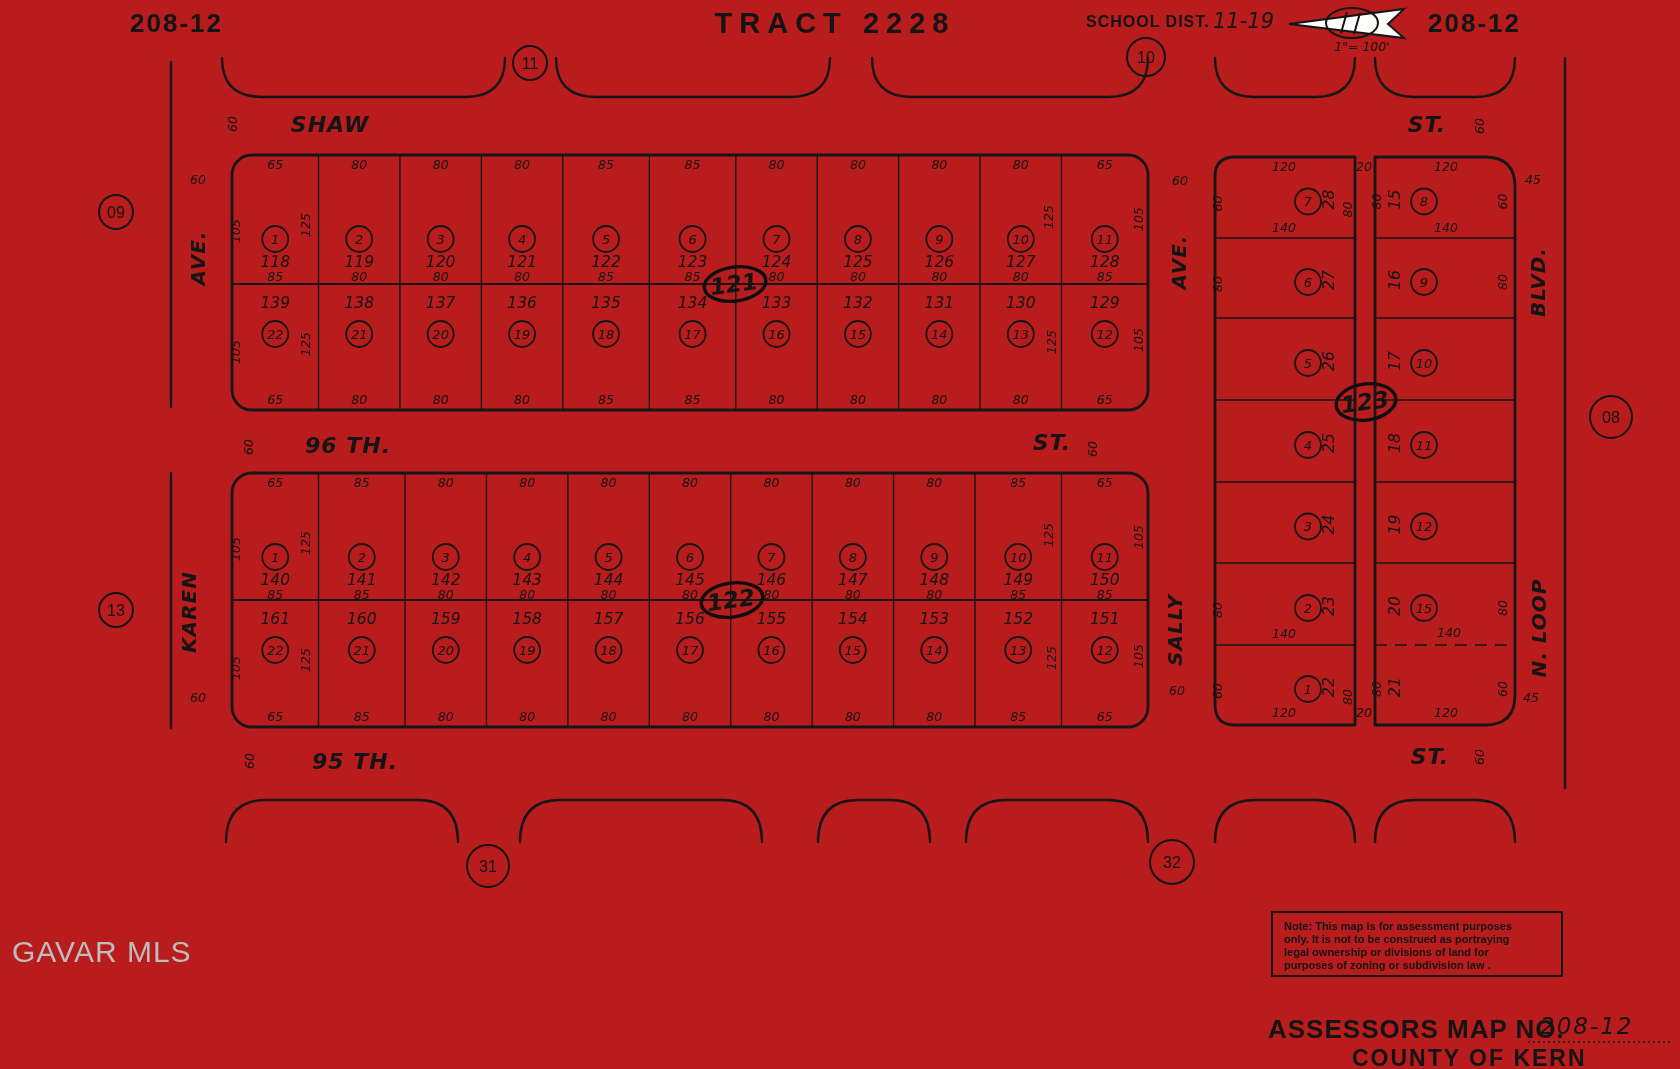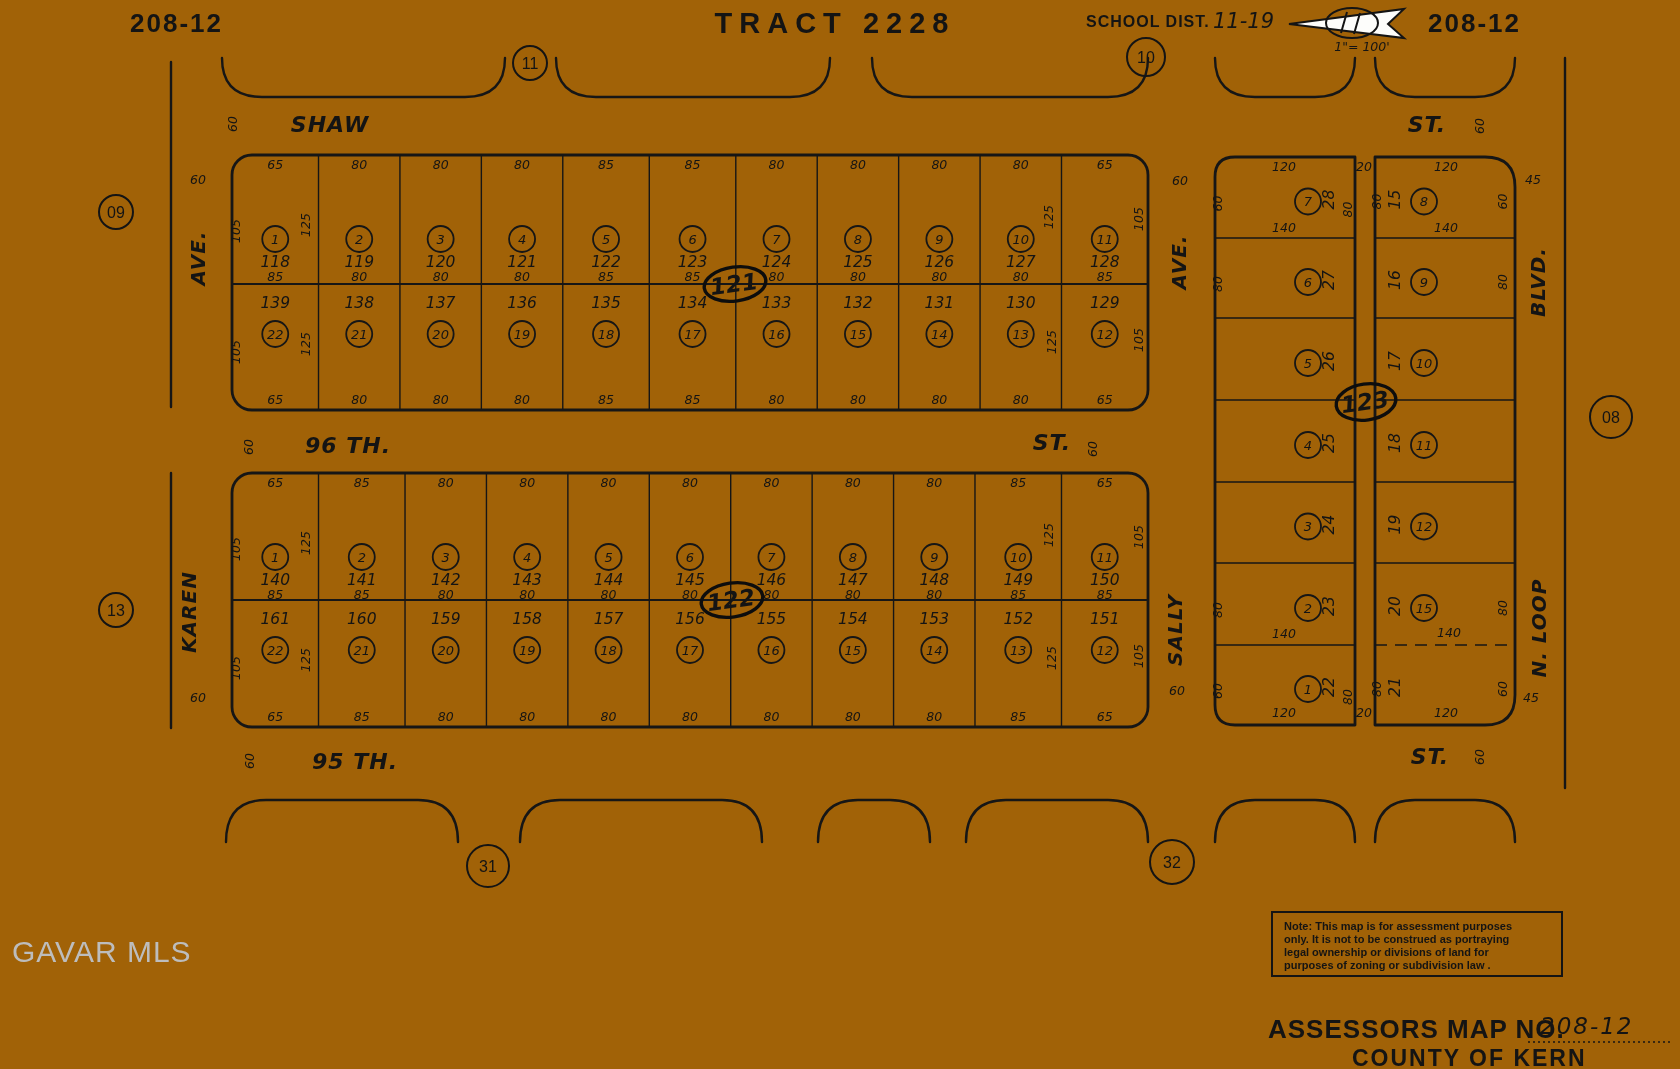--- a/index.html
+++ b/index.html
@@ -1,16 +1,16 @@
 <!DOCTYPE html>
 <html><head>
 <meta charset="utf-8">
 <style>
   html,body{margin:0;padding:0;background:#ffffff}
-  #wrap{width:1680px;height:1069px;position:relative;background:#a16207}
+  #wrap{width:1680px;height:1069px;position:relative;background:#b91c1c}
   svg{display:block}
   .bo{fill:none;stroke:#161616;stroke-width:2.8;stroke-linejoin:round}
   .il{stroke:#161616;stroke-width:1.8}
   .ll{stroke:#161616;stroke-width:1.4}
   .rd{fill:none;stroke:#161616;stroke-width:2.4;stroke-linecap:round}
   .lc{fill:none;stroke:#161616;stroke-width:1.8}
   .bno{fill:none;stroke:#0d0d0d;stroke-width:3.4}
   .dot{stroke:#141414;stroke-width:1.6}
   text{fill:#141414;font-family:"DejaVu Sans",sans-serif}
   .dim{font-size:12.5px;font-style:italic}

